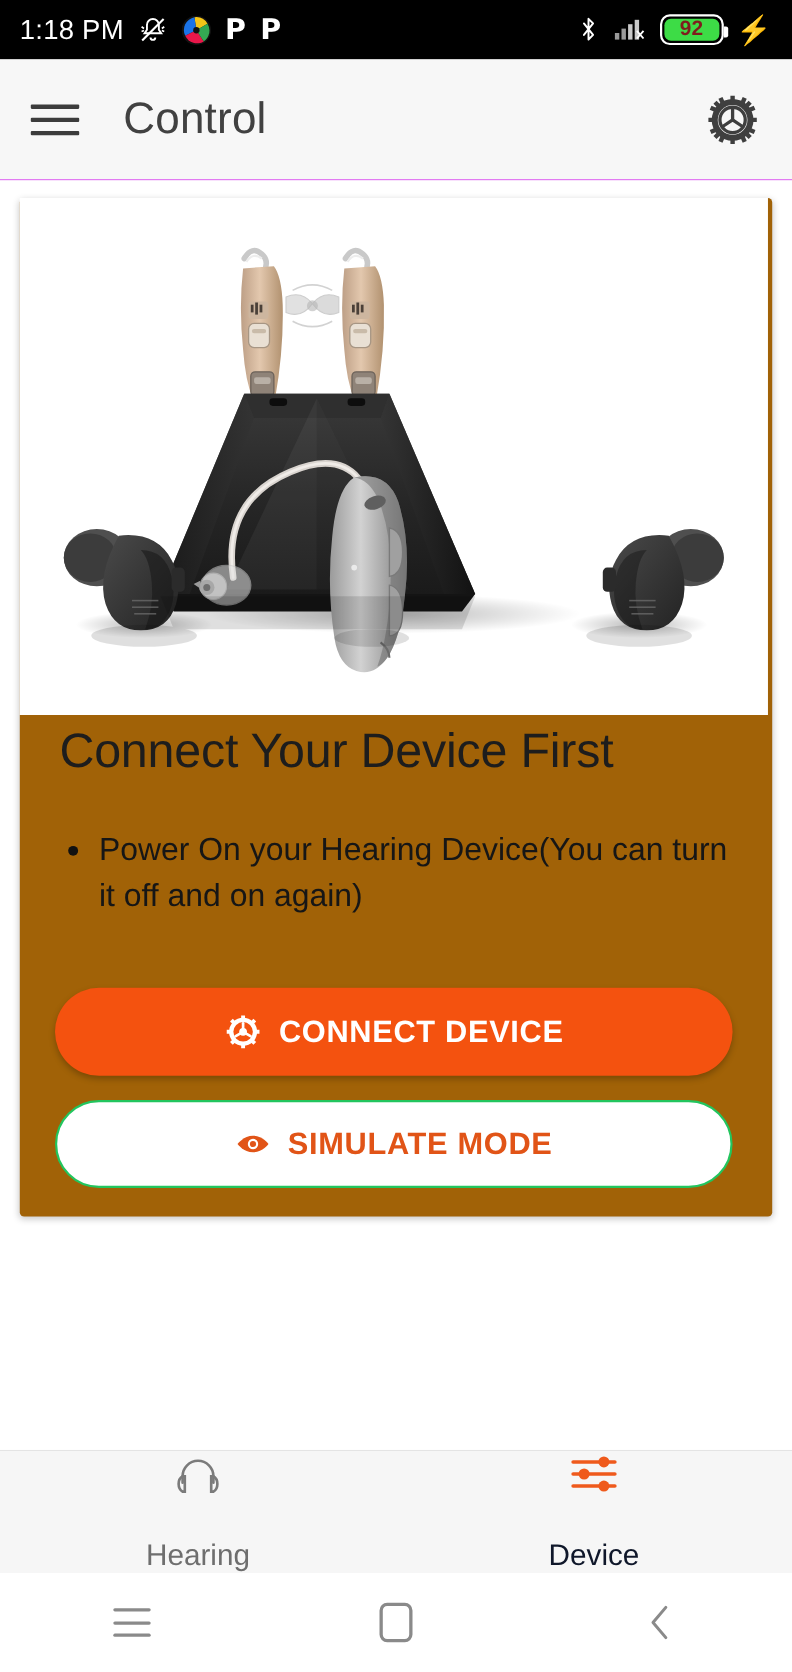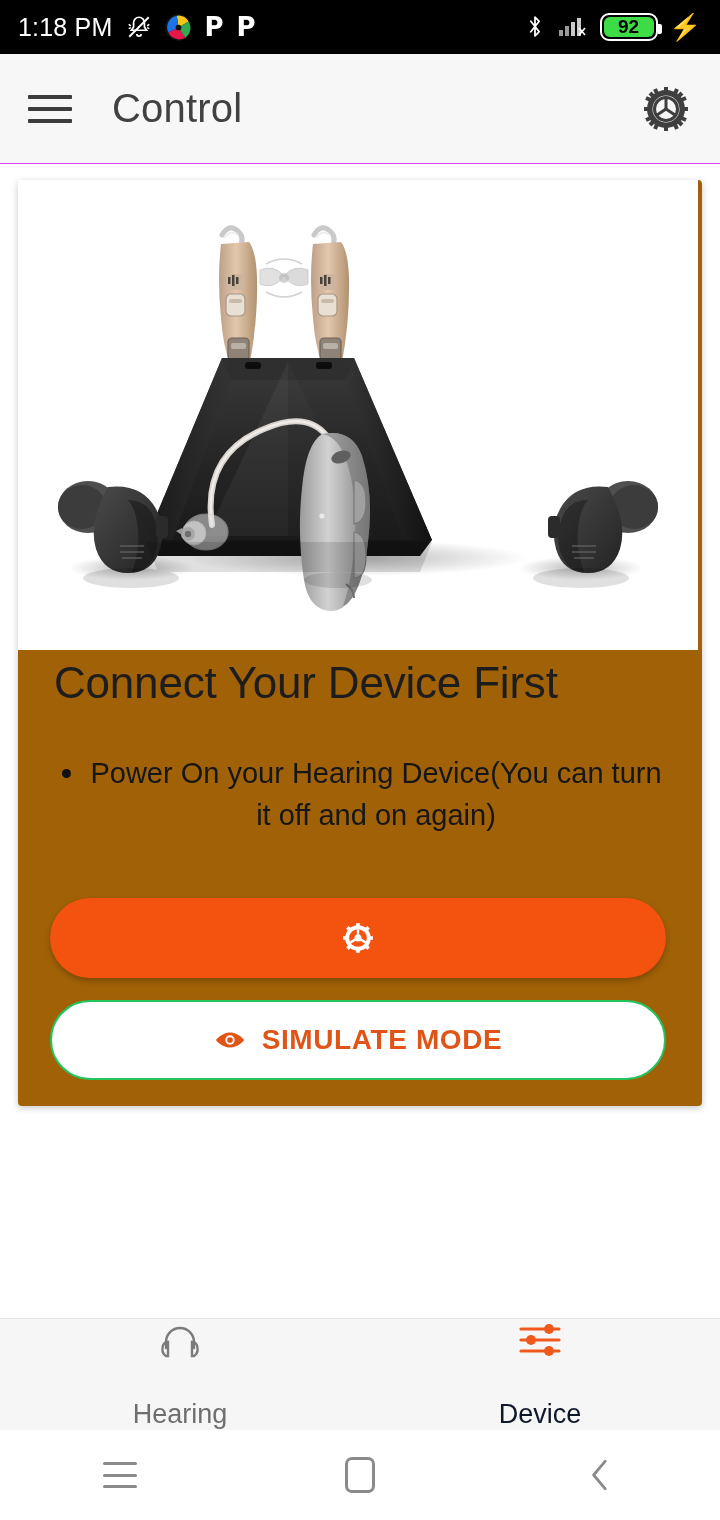--- a/index.html
+++ b/index.html
@@ -31,21 +31,21 @@
     width: 58px; height: 28px; border: 2px solid #ffffff; border-radius: 9px;
     position: relative; padding: 2px;
   }
   .battery::after {
     content: ""; position: absolute; right: -6px; top: 9px;
     width: 4px; height: 10px; background: #ffffff; border-radius: 0 2px 2px 0;
   }
   .battery-fill {
     background: #3ddc46; border-radius: 6px; width: 100%; height: 100%;
     display: flex; align-items: center; justify-content: center;
-    color: #000000; font-size: 19px; font-weight: 700;
+    color: #7f1d1d; font-size: 19px; font-weight: 700;
   }
   .bolt { font-size: 26px; line-height: 1; }
 
   
   .appbar {
     height: 110px; background: #f7f7f7; flex-shrink: 0;
     display: flex; align-items: center; padding: 0 28px;
     border-bottom: 1px solid #d946ef;
   }
   .hamburger { width: 44px; height: 34px; display: flex; flex-direction: column; justify-content: space-between; padding: 3px 0; cursor: pointer; }
@@ -62,21 +62,21 @@
     box-shadow: 0 2px 7px rgba(0,0,0,.22);
     padding: 0 4px 26px 0;
   }
   .hero { width: 100%; height: 470px; position: relative; overflow: hidden; background: #ffffff; }
   .hero svg { position: absolute; left: 50%; top: 0; transform: translateX(-50%); }
 
   .card-title {
     font-size: 44px; color: #1d1d1d; font-weight: 400;
     padding: 0 36px; margin-top: 8px; letter-spacing: -.2px;
   }
-  .bullets { margin: 44px 36px 0 36px; padding-left: 0; list-style: none; text-align: center; }
+  .bullets { margin: 44px 36px 0 36px; padding-left: 0; list-style: none; }
   .bullets li { position: relative; padding-left: 36px; font-size: 29px; line-height: 1.45; color: #161616; }
   .bullets li::before {
     content: ""; position: absolute; left: 8px; top: 17px;
     width: 9px; height: 9px; background: #111; border-radius: 50%;
   }
 
   .btn-wrap { margin: 62px 32px 0 32px; }
   .btn {
     width: 100%; height: 80px; border-radius: 40px;
     display: flex; align-items: center; justify-content: center; gap: 16px;
@@ -382,20 +382,21 @@
               </g>
               <circle cx="24" cy="24" r="12.5" fill="#f4520f"></circle>
               <circle cx="24" cy="24" r="5" fill="#ffffff"></circle>
               <g stroke="#ffffff" stroke-width="3.4" stroke-linecap="round">
                 <line x1="24" y1="24" x2="24" y2="13"></line>
                 <line x1="24" y1="24" x2="33.5" y2="29.5"></line>
                 <line x1="24" y1="24" x2="14.5" y2="29.5"></line>
               </g>
             </svg>
           </span>
+          <span>CONNECT DEVICE</span>
         </button>
 
         <button class="btn btn-outline">
           <span class="ico">
             <svg viewBox="0 0 34 20" width="32" height="20">
               <path d="M17 2 C8 2 2 10 2 10 C2 10 8 18 17 18 C26 18 32 10 32 10 C32 10 26 2 17 2 Z" fill="#e15417"></path>
               <circle cx="17" cy="10" r="5" fill="#ffffff"></circle>
               <circle cx="17" cy="10" r="3" fill="#e15417"></circle>
             </svg>
           </span>

